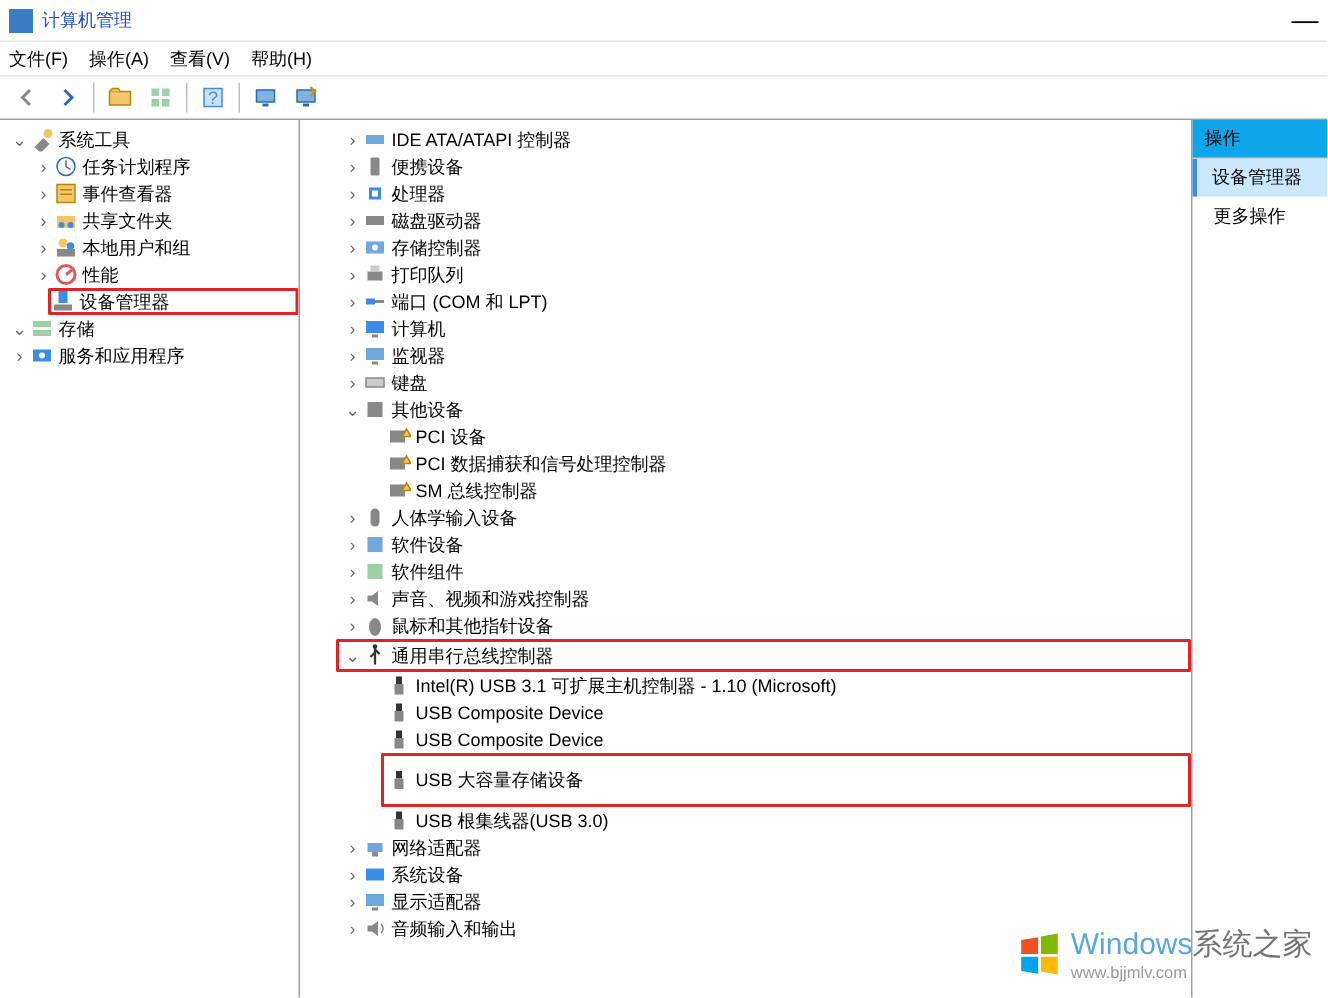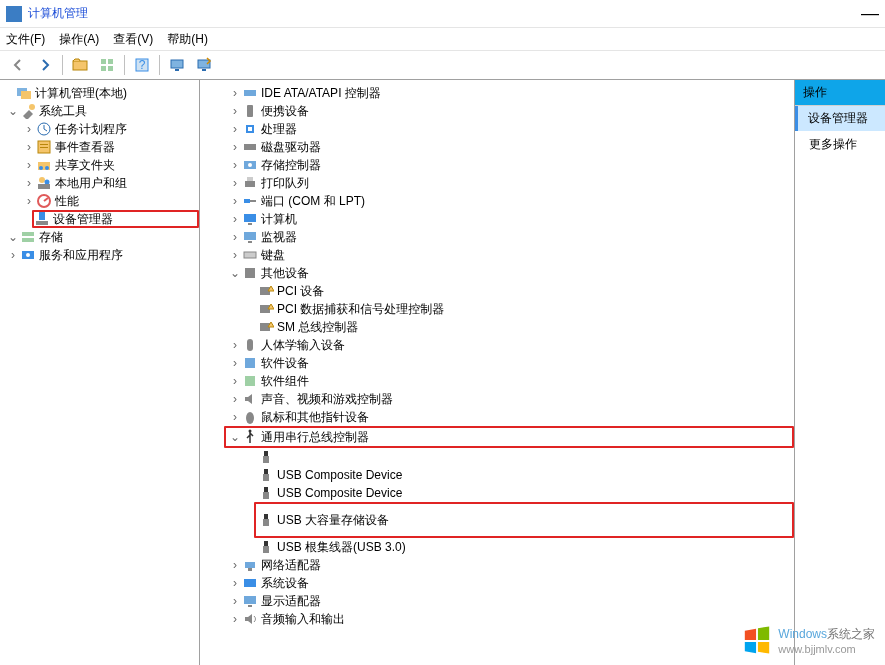--- a/index.html
+++ b/index.html
@@ -20,21 +20,21 @@
 .node{display:flex;align-items:center;height:18px;white-space:nowrap;cursor:default;}
 .ex{width:14px;text-align:center;color:#6a6a6a;font-size:12px;display:inline-block;}
 .ic{width:16px;height:16px;margin-right:3px;display:inline-flex;align-items:center;justify-content:center;}
 .hl{border:2px solid #e02424;padding:1px 3px 1px 0;border-radius:1px;}
 .lbl{color:#000;}
 .rhead{background:#0ea5e9;border-bottom:1px solid #d0d0d0;padding:4px 8px;font-weight:normal;}
 .rsel{background:#cce8ff;padding:4px 10px;border-left:3px solid #3a8ee6;}
 .ritem{padding:5px 14px;}
 .wm{position:absolute;right:10px;bottom:10px;display:flex;align-items:center;gap:6px;}
 .wm .wlogo{width:30px;height:30px;}
-.wm .t1{color:#59a7dc;font-size:12px;}
+.wm .t1{color:#59a7dc;font-size:20px;}
 .wm .t2{color:#999;font-size:11px;}
 svg{width:16px;height:16px;}
 </style>
 </head>
 <body>
 
 <div class="titlebar">
   <span class="ico"></span>
   <span class="ttl">计算机管理</span>
   <span class="min">—</span>
@@ -92,30 +92,20 @@
         <rect x="2" y="3" width="12" height="8" fill="#7fb3e0" stroke="#2b6cb0"></rect>
         <rect x="6" y="12" width="4" height="2" fill="#2b6cb0"></rect>
         <path d="M11 1l3 3-3 3" fill="none" stroke="#d08a00" stroke-width="1.5"></path>
       </svg>
     </div>
 </div>
 
 <div class="panes">
 
 <div class="left">
-  <div class="node" style="padding-left:2px">
-    <span class="ex"></span>
-    <span class="ic">
-          <svg viewBox="0 0 16 16">
-            <rect x="1" y="3" width="10" height="8" fill="#7fb3e0"></rect>
-            <rect x="5" y="6" width="10" height="8" fill="#f5c56b"></rect>
-          </svg>
-        </span>
-    <span class="lbl">计算机管理(本地)</span>
-  </div>
   <div class="node" style="padding-left:6px">
     <span class="ex">⌄</span>
     <span class="ic">
           <svg viewBox="0 0 16 16">
             <path d="M3 13l6-6 4 4-6 6z" fill="#888"></path>
             <circle cx="12" cy="4" r="3" fill="#f5c56b"></circle>
           </svg>
         </span>
     <span class="lbl">系统工具</span>
   </div>
@@ -391,20 +381,21 @@
         </span>
         <span class="lbl">通用串行总线控制器</span>
       </div>
   <div class="node" style="padding-left:58px">
         <span class="ic">
           <svg viewBox="0 0 16 16">
             <rect x="6" y="2" width="4" height="5" fill="#333"></rect>
             <rect x="5" y="7" width="6" height="7" fill="#888"></rect>
           </svg>
         </span>
+        <span class="lbl">Intel(R) USB 3.1 可扩展主机控制器 - 1.10 (Microsoft)</span>
       </div>
   <div class="node" style="padding-left:58px">
         <span class="ic">
           <svg viewBox="0 0 16 16">
             <rect x="6" y="2" width="4" height="5" fill="#333"></rect>
             <rect x="5" y="7" width="6" height="7" fill="#888"></rect>
           </svg>
         </span>
         <span class="lbl">USB Composite Device</span>
       </div>

